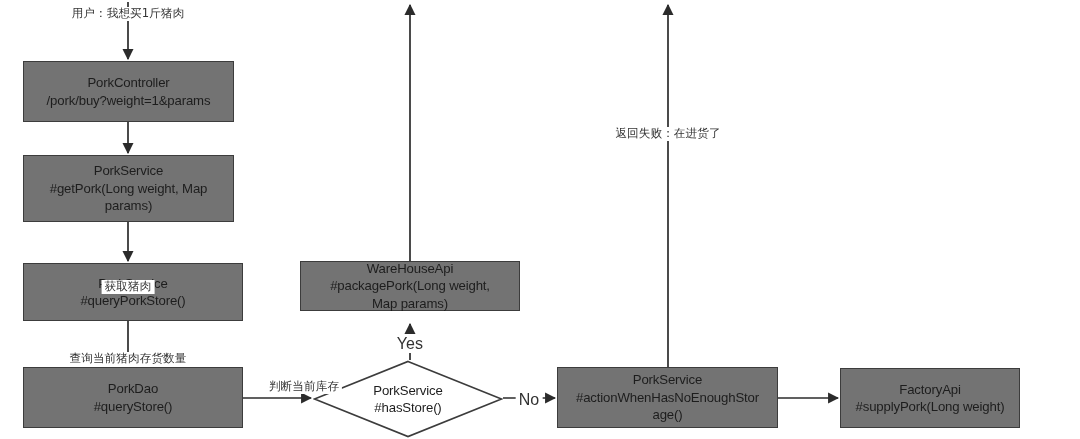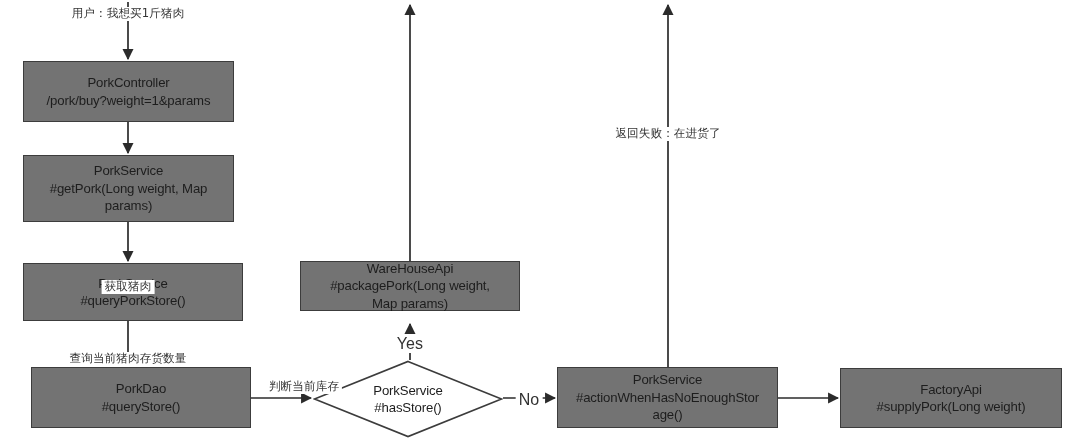--- a/index.html
+++ b/index.html
@@ -120,40 +120,40 @@
   <div class="node" style="left:23px; top:61px; width:211px; height:61px;">PorkController
 /pork/buy?weight=1&amp;params</div>
 
   <div class="node" style="left:23px; top:155px; width:211px; height:67px;">PorkService
 #getPork(Long weight, Map
 params)</div>
 
   <div class="node" style="left:23px; top:263px; width:220px; height:58px;">PorkService
 #queryPorkStore()</div>
 
-  <div class="node" style="left:23px; top:367px; width:220px; height:61px;margin-left:8px;">PorkDao
+  <div class="node" style="left:23px; top:367px; width:220px; height:61px;">PorkDao
 #queryStore()</div>
 
   <div class="node" style="left:300px; top:261px; width:220px; height:50px;">WareHouseApi
 #packagePork(Long weight,
 Map params)</div>
 
   <div class="diamond-wrap" style="left:313px; top:360px; width:190px; height:78px;">
     <svg width="190" height="78" viewBox="0 0 190 78" xmlns="http://www.w3.org/2000/svg">
       <polygon points="95,1.5 188.5,39 95,76.5 1.5,39" fill="#ffffff" stroke="#3c3c3c" stroke-width="1.7"></polygon>
     </svg>
     <div class="diamond-label">PorkService
 #hasStore()</div>
   </div>
 
   <div class="node" style="left:557px; top:367px; width:221px; height:61px;">PorkService
 #actionWhenHasNoEnoughStor
 age()</div>
 
-  <div class="node" style="left:840px; top:368px; width:222px; height:60px;">FactoryApi
+  <div class="node" style="left:840px; top:368px; width:180px; height:60px;">FactoryApi
 #supplyPork(Long weight)</div>
 
   <div class="edge-label cjk center" style="left:128px; top:7px;">用户：我想买1斤猪肉</div>
 
   <div class="edge-label cjk center" style="left:128px; top:232px;margin-top:48px;">获取猪肉</div>
 
   <div class="edge-label cjk center" style="left:128px; top:336px;margin-top:16px;">查询当前猪肉存货数量</div>
 
   <div class="edge-label cjk center" style="left:304px; top:380px;">判断当前库存</div>
 

